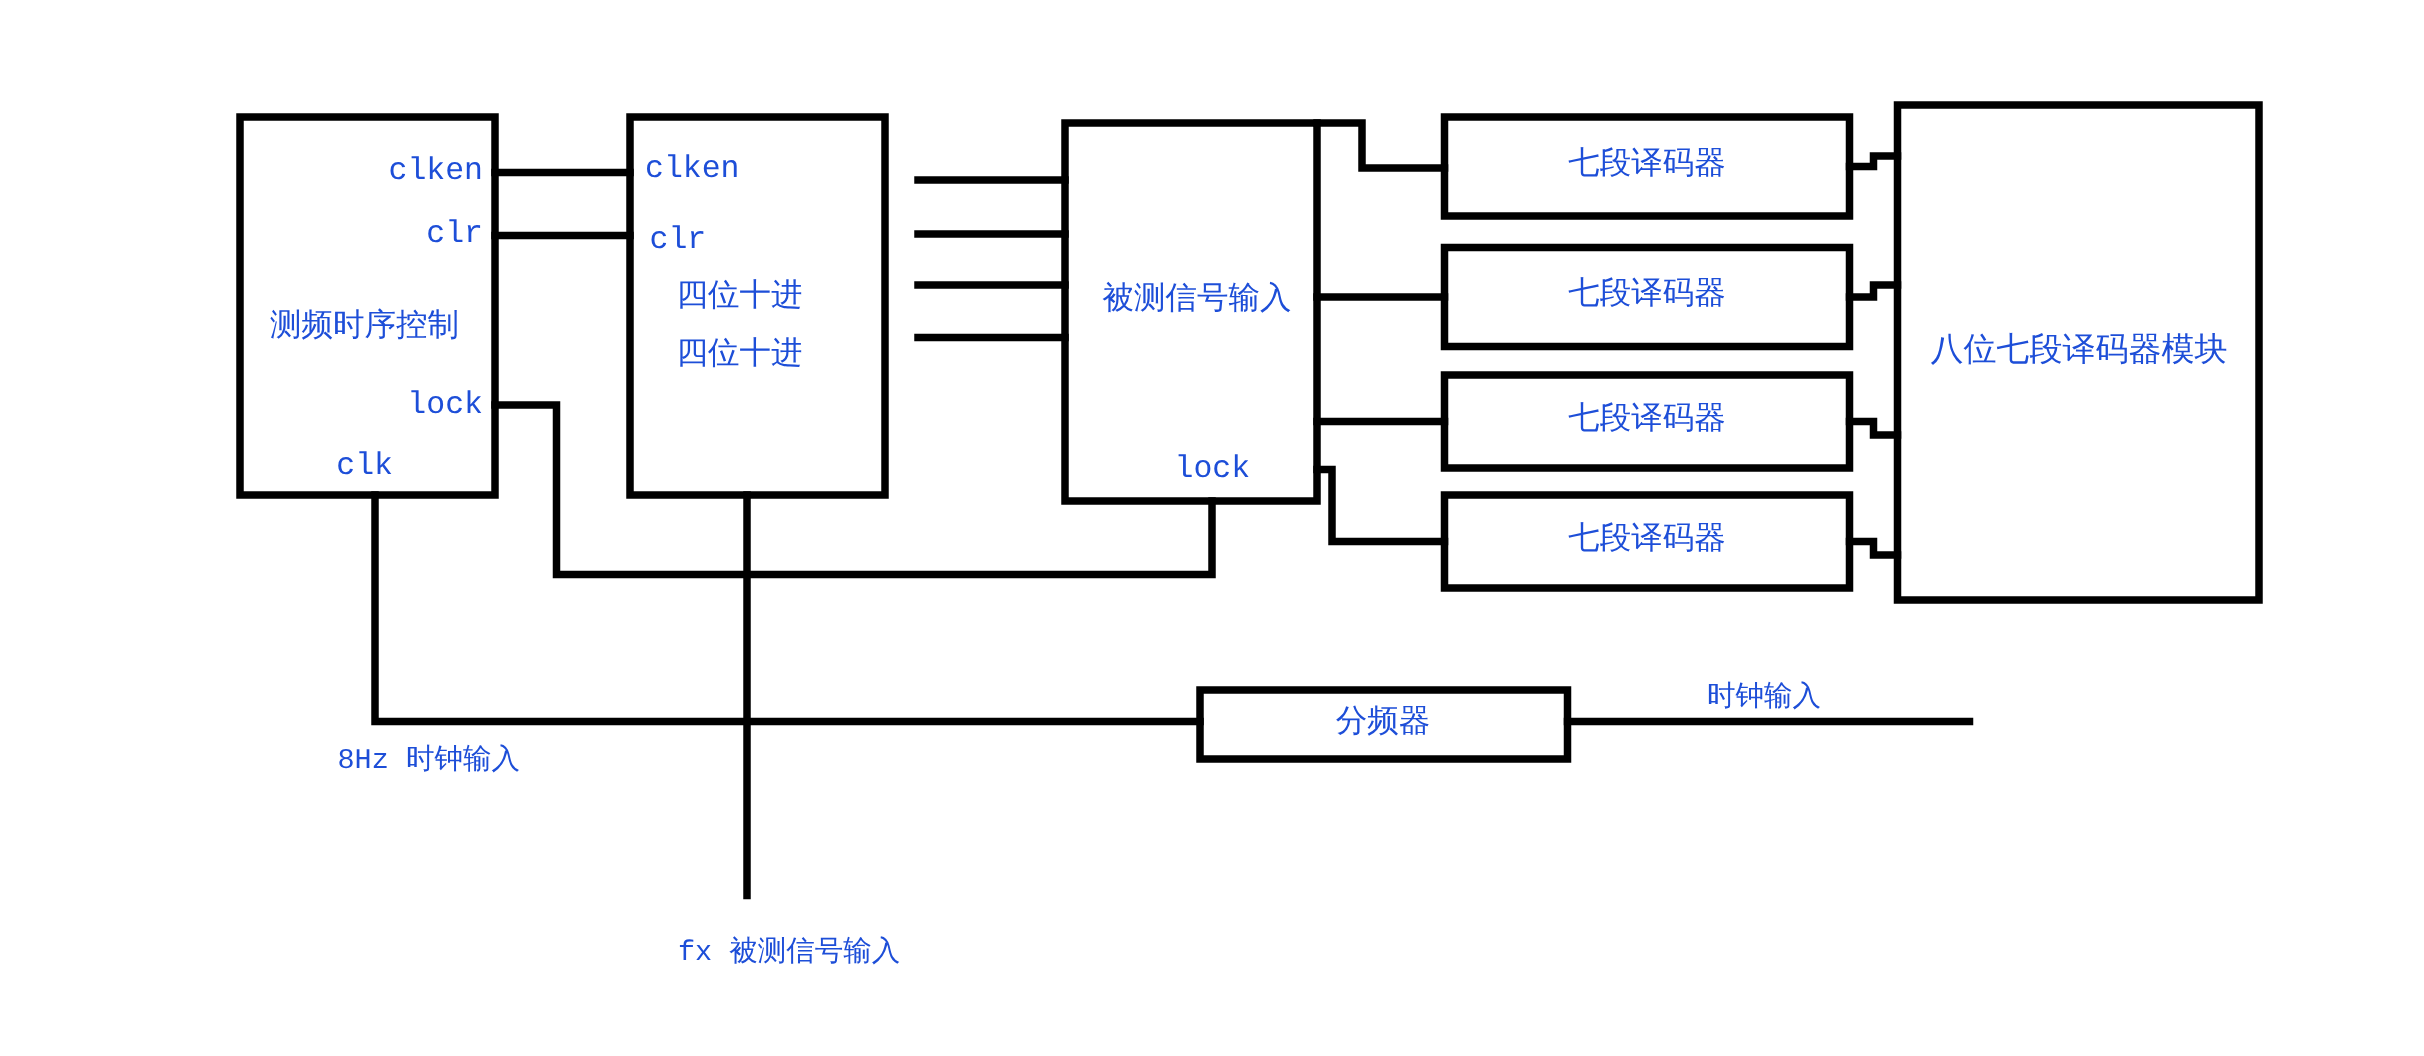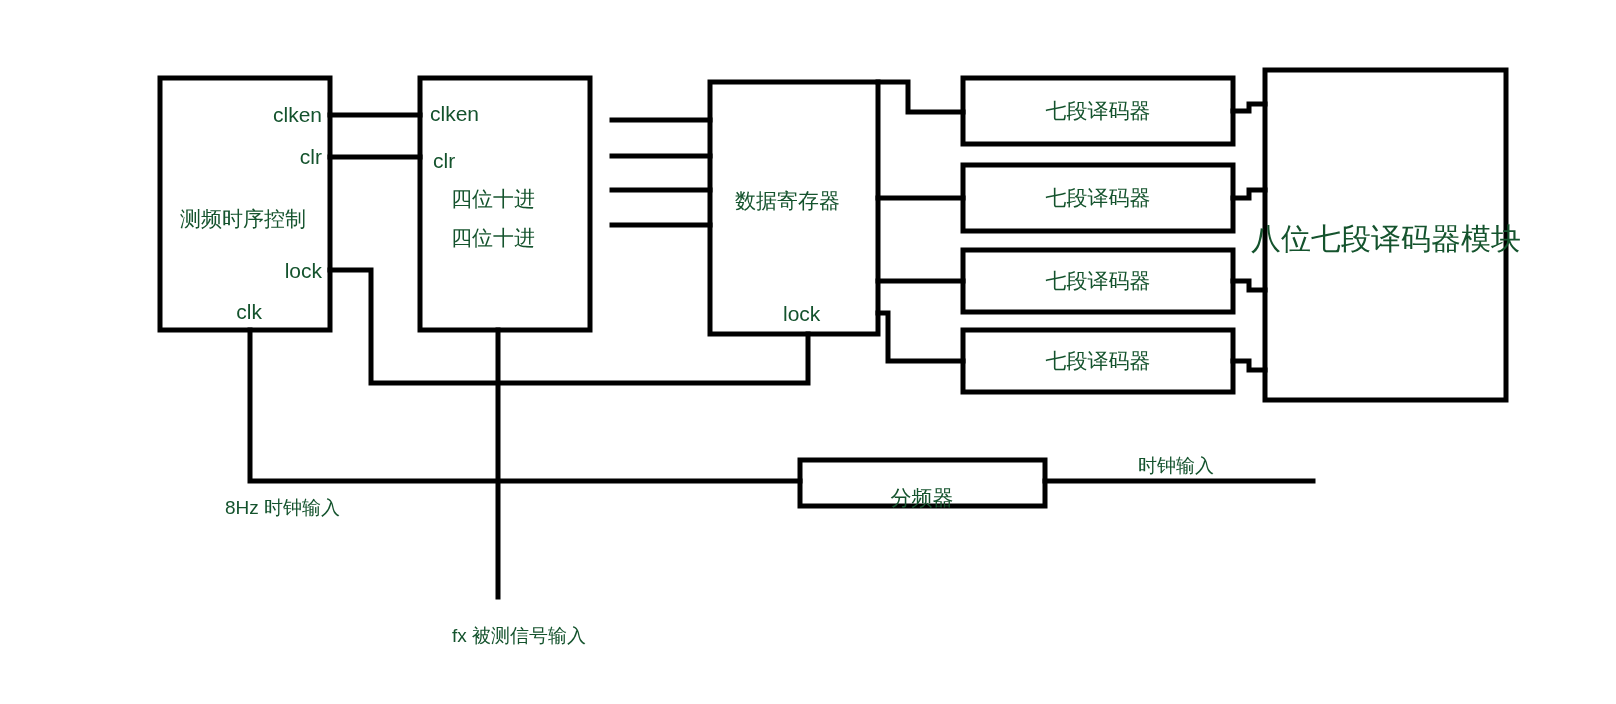--- a/index.html
+++ b/index.html
@@ -31,33 +31,33 @@
     stroke-width: 5;
   }
   .wire {
     stroke: #000000;
     stroke-width: 5;
     fill: none;
     stroke-linecap: square;
   }
   .lbl {
     position: absolute;
-    color: #14532d;
+    color: #1d4ed8;
     white-space: nowrap;
     line-height: 1;
-    font-family: Liberation Sans, sans-serif;
+    font-family: Liberation Mono, monospace;
   }
   .lbl-cn {
     font-size: 21px;
   }
   .lbl-pin {
     font-size: 21px;
   }
   .lbl-big {
-    font-size: 30px;
+    font-size: 22px;
   }
   .lbl-io {
     font-size: 19px;
   }
   .center-text {
     text-align: right;
     transform: translateX(-50%);
   }
   .right-text {
     text-align: right;
@@ -125,35 +125,35 @@
   <div class="lbl lbl-pin right-text" style="left:262px; top:301px;">clk</div>
 
   <div class="lbl lbl-pin" style="left:430px; top:103px;">clken</div>
 
   <div class="lbl lbl-pin" style="left:433px; top:150px;">clr</div>
 
   <div class="lbl lbl-cn" style="left:451px; top:188px;">四位十进</div>
 
   <div class="lbl lbl-cn" style="left:451px; top:227px;">四位十进</div>
 
-  <div class="lbl lbl-cn" style="left:735px; top:190px;">数据寄存器</div>
+  <div class="lbl lbl-cn" style="left:735px; top:190px;">被测信号输入</div>
 
   <div class="lbl lbl-pin" style="left:783px; top:303px;">lock</div>
 
   <div class="lbl lbl-cn center-text" style="left:1098px; top:100px;">七段译码器</div>
 
   <div class="lbl lbl-cn center-text" style="left:1098px; top:187px;">七段译码器</div>
 
   <div class="lbl lbl-cn center-text" style="left:1098px; top:270px;">七段译码器</div>
 
   <div class="lbl lbl-cn center-text" style="left:1098px; top:350px;">七段译码器</div>
 
   <div class="lbl lbl-big center-text" style="left:1386px; top:224px;">八位七段译码器模块</div>
 
-  <div class="lbl lbl-cn center-text" style="left:922px; top:472px;margin-top:15px;">分频器</div>
+  <div class="lbl lbl-cn center-text" style="left:922px; top:472px;">分频器</div>
 
   <div class="lbl lbl-io" style="left:225px; top:498px;text-align:right;">8Hz 时钟输入</div>
 
   <div class="lbl lbl-io" style="left:452px; top:626px;">fx 被测信号输入</div>
 
   <div class="lbl lbl-io" style="left:1138px; top:456px;">时钟输入</div>
 
 </div>
 
 </body></html>

